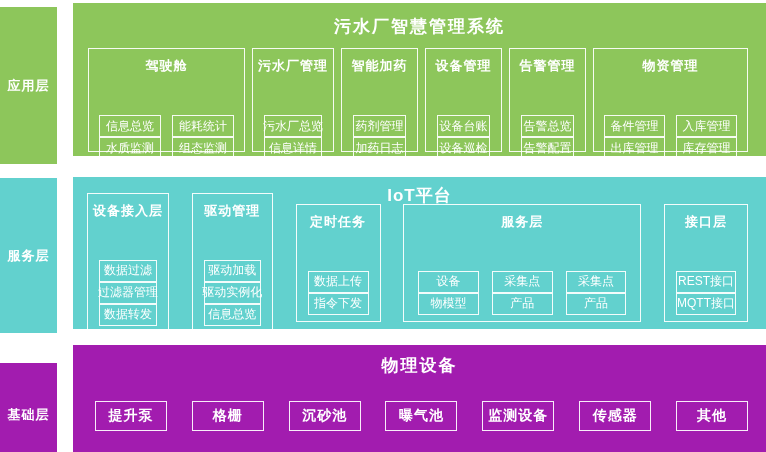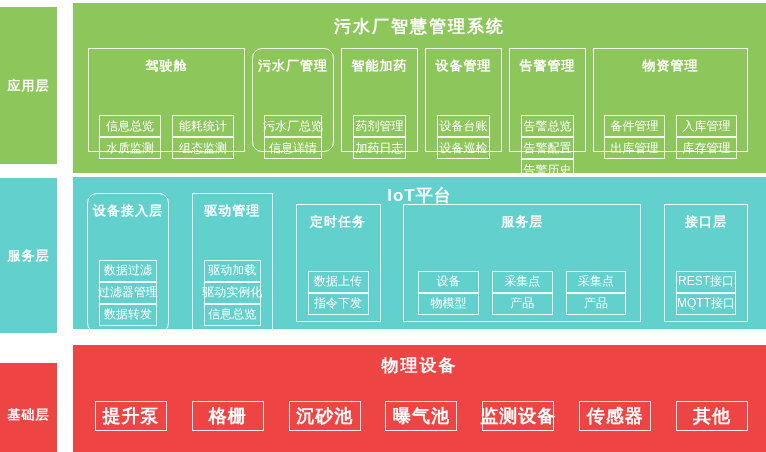--- a/index.html
+++ b/index.html
@@ -11,25 +11,25 @@
     color: #ffffff;
   }
   .side {
     position: absolute; left: 0; width: 57px;
     display: flex; align-items: center; justify-content: center;
     font-size: 13px; font-weight: bold; letter-spacing: 1px;
   }
   .panel { position: absolute; left: 73px; width: 693px; }
   .bg-app  { background: #8dc65b; }
   .bg-svc  { background: #62d1ce; }
-  .bg-base { background: #ef4444; }
+  .bg-base { background: #a21caf; }
   .side-app  { top: 7px;   height: 157px; justify-content: center; }
   .side-svc  { top: 178px; height: 155px; }
   .side-base { top: 363px; height: 103px; }
-  .panel-app  { top: 3px;   height: 170px; }
+  .panel-app  { top: 3px;   height: 153px; }
   .panel-svc  { top: 177px; height: 152px; }
   .panel-base { top: 345px; height: 107px; }
   .panel-title {
     text-align: center; font-size: 17px; font-weight: bold; letter-spacing: 2px;
   }
   .panel-app  .panel-title { margin-top: 12px; }
   .panel-svc  .panel-title { margin-top: 7px; letter-spacing: 1px; }
   .panel-base .panel-title { margin-top: 9px; }
   .groups { position: absolute; display: flex; justify-content: space-between; }
   .panel-app .groups { left: 15px; right: 18px; top: 45px; height: 104px; }
@@ -51,32 +51,32 @@
     flex: 1; display: grid; grid-template-columns: 1fr 1fr;
     column-gap: 11px; align-content: space-evenly; padding: 0 5px;
   }
   .items-grid3 {
     flex: 1; display: grid; grid-template-columns: 1fr 1fr 1fr;
     column-gap: 13px; align-content: space-evenly; padding: 0 9px;
   }
   .items-stack { flex: 1; display: flex; flex-direction: column; justify-content: space-evenly; }
   .items-stack .item { margin: 0 6px; }
   .w157 { width: 157px; } .w155 { width: 155px; }
-  .w82  { width: 82px; border-radius: 10px; }  .w77  { width: 77px; }
+  .w82  { width: 82px; }  .w77  { width: 77px; }
   .w81  { width: 81px; }  .w85  { width: 85px; }
   .w238 { width: 238px; } .w84  { width: 84px; }
   .devices {
     position: absolute; left: 22px; right: 18px; top: 56px;
     display: flex; justify-content: space-between;
   }
   .device {
     border: 1px solid rgba(255,255,255,0.92);
     width: 72px; height: 30px;
     display: flex; align-items: center; justify-content: center;
-    font-size: 18px; font-weight: bold; letter-spacing: 1px; white-space: nowrap;
+    font-size: 14px; font-weight: bold; letter-spacing: 1px; white-space: nowrap;
   }
 </style>
 </head>
 <body>
 
 <div>
 
   <div class="side bg-app side-app">
     <span>应用层</span>
   </div>

